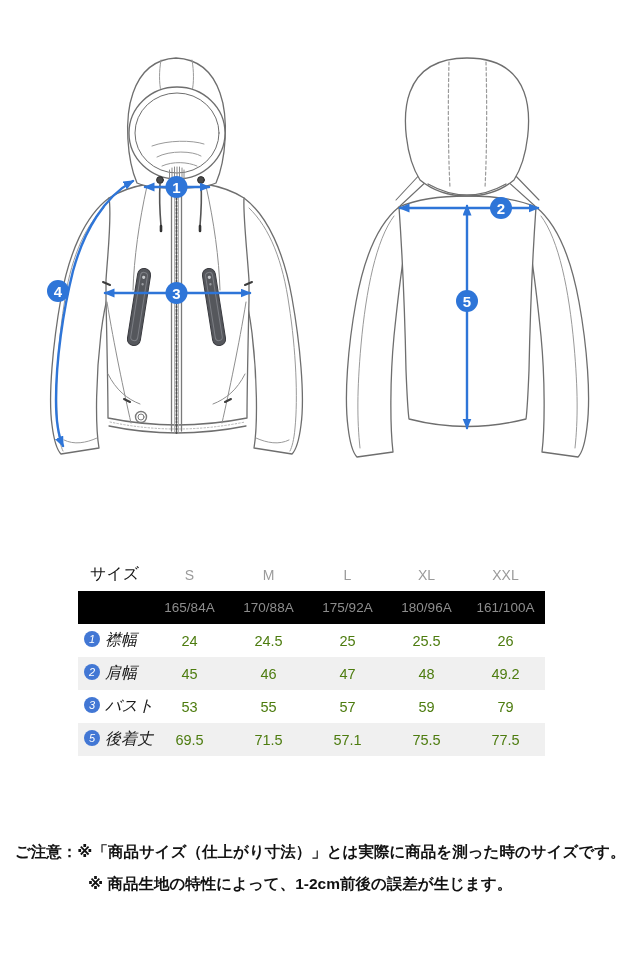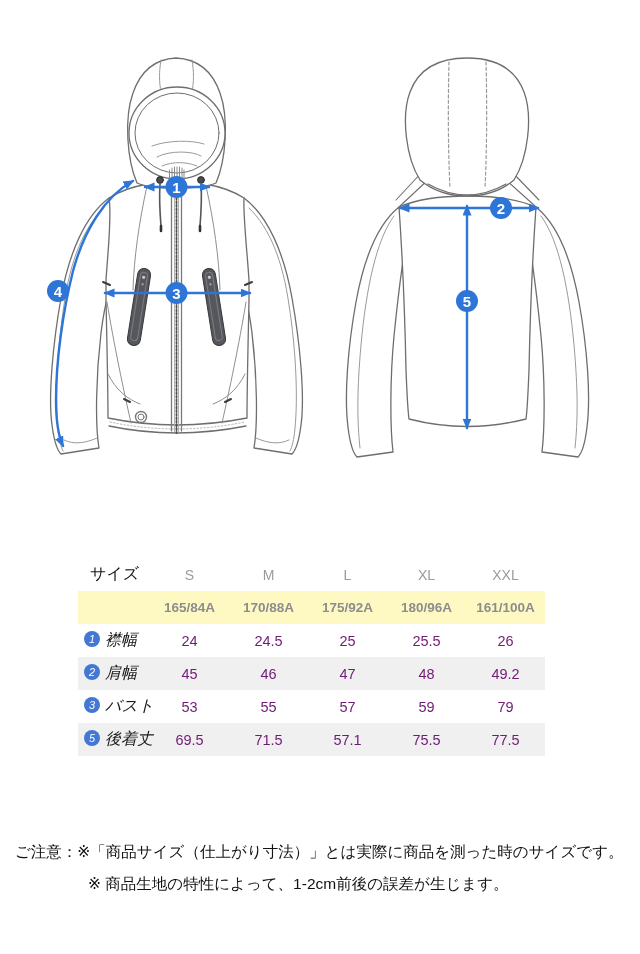--- a/index.html
+++ b/index.html
@@ -9,30 +9,30 @@
   
   .diagram-svg{position:absolute;left:0;top:0;}
 
   
   table.size-table{position:absolute;left:78px;top:558px;width:467px;border-collapse:collapse;table-layout:fixed;}
   table.size-table col.c-label{width:72px;}
   table.size-table col.c-val{width:79px;}
   table.size-table th,table.size-table td{height:33px;padding:0;vertical-align:middle;}
   tr.head th{font-size:14px;font-weight:normal;color:#9b9b9b;text-align:center;}
   tr.head th.corner{font-size:16px;font-weight:normal;color:#111;text-align:left;padding-left:12px;}
-  tr.subhead{background:#fef9c3;font-weight:bold;}
+  tr.subhead{background:#000000;}
   tr.subhead td{font-size:13.5px;color:#8d8d8d;text-align:center;}
   tbody tr:nth-child(even){background:#f0f0f0;}
   tbody th.rowlabel{text-align:left;font-weight:500;font-size:16px;color:#1a1a1a;white-space:nowrap;padding-left:6px;font-style:italic;}
-  tbody td.val{font-size:14.5px;color:#701a75;text-align:center;}
+  tbody td.val{font-size:14.5px;color:#4d7c0f;text-align:center;}
   .badge{display:inline-block;width:16px;height:16px;border-radius:50%;background:#4277d4;color:#fff;
          font-size:11px;line-height:16px;text-align:center;font-weight:normal;margin-right:5px;vertical-align:2px;}
 
   
-  .notes{position:absolute;left:15px;top:836px;width:624px;color:#121212;font-weight:400;
+  .notes{position:absolute;left:15px;top:836px;width:624px;color:#121212;font-weight:700;
          font-size:15.5px;line-height:32px;}
   .notes p{margin:0;white-space:nowrap;}
   .notes p.indent{padding-left:73px;}
 </style>
 </head>
 <body>
 
 <div class="stage">
 
   <svg class="diagram-svg" width="640" height="520" viewBox="0 0 640 520">

